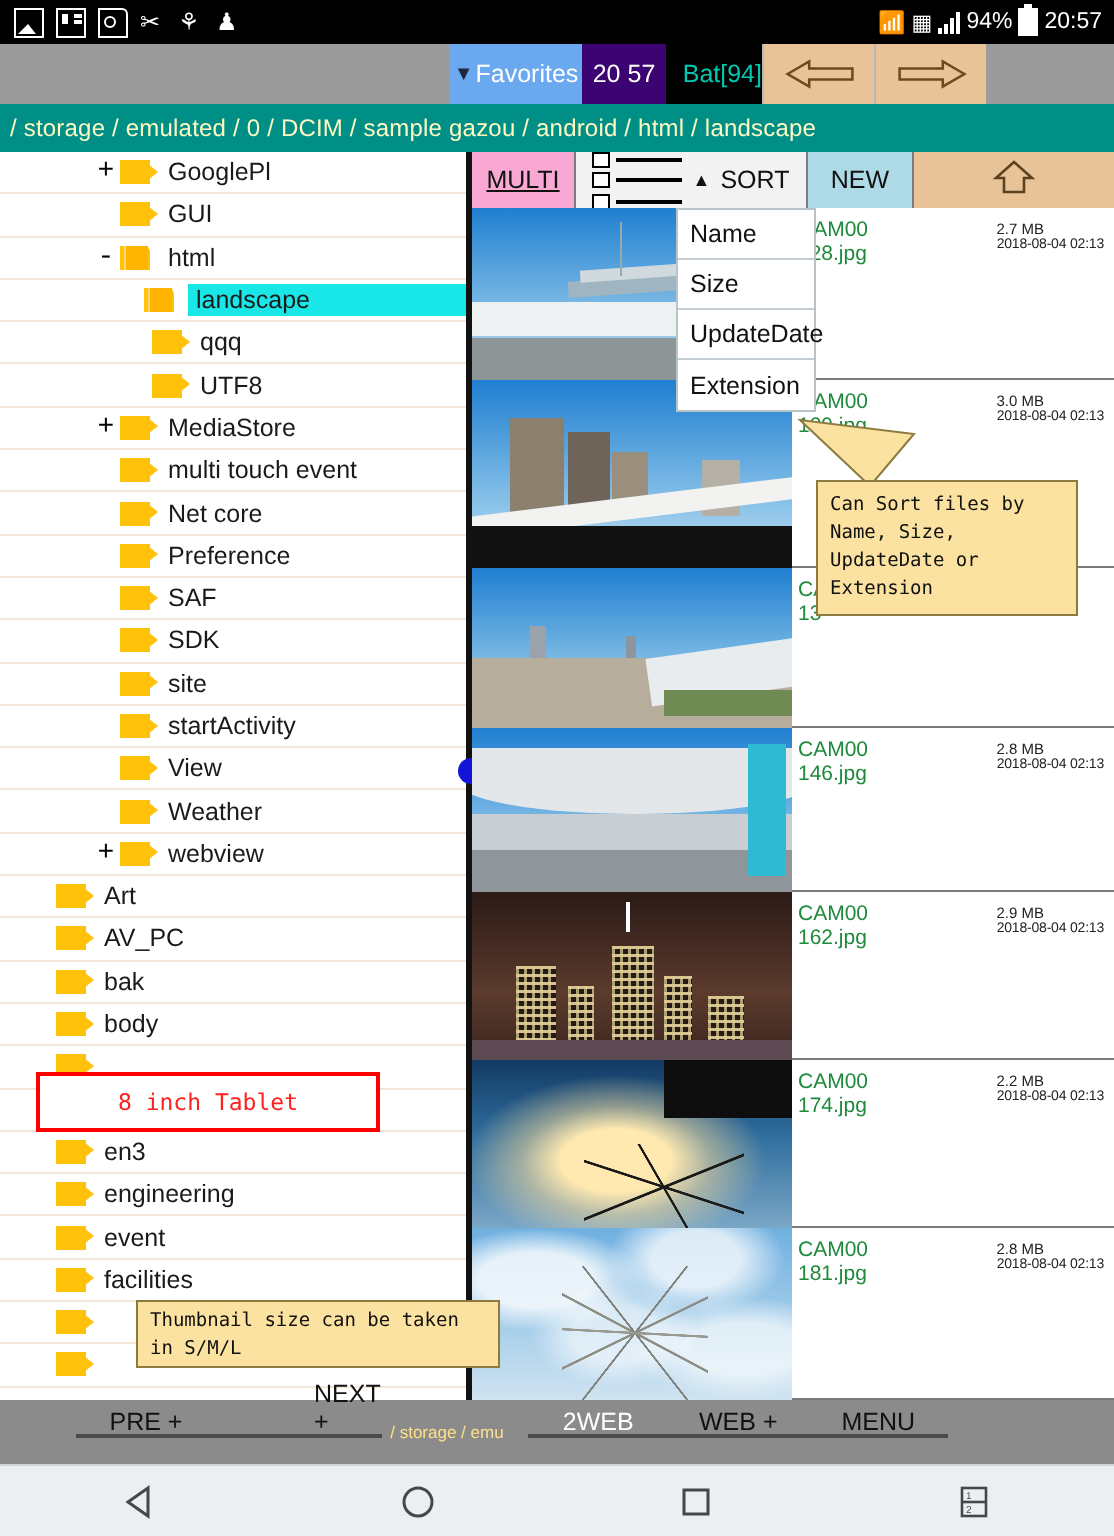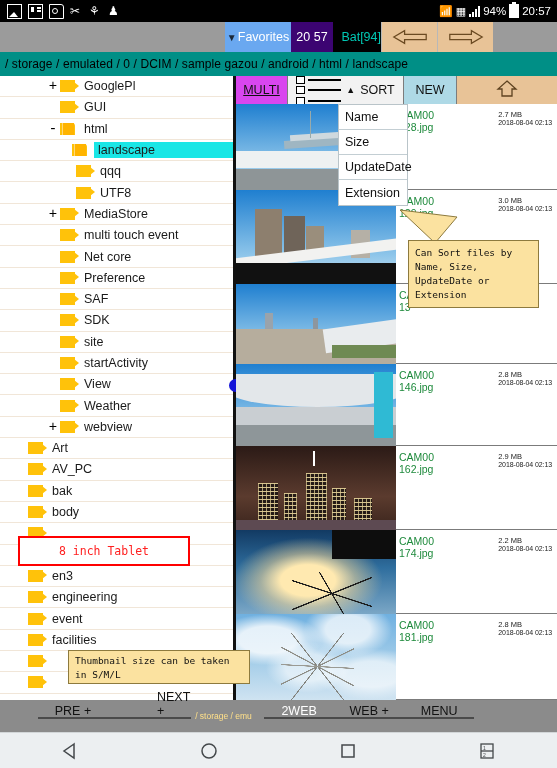--- a/index.html
+++ b/index.html
@@ -58,21 +58,21 @@
   .bat-btn{flex:0 0 48px;background:#000;color:#00c8b4;font-size:12.5px;
     display:flex;align-items:center;justify-content:flex-end;}
   .arw{flex:0 0 55px;background:#e8c397;border-left:1px solid #b8b8b8;
     display:flex;align-items:center;justify-content:center;}
   .arw svg{width:38px;height:18px;}
   .tb-end{flex:1;background:#9b9b9b;}
 
   
   .pathbar{
     position:absolute;left:0;top:52px;width:557px;height:24px;
-    background:#008f86;color:#000000;font-size:12px;
+    background:#008f86;color:#fef9c3;font-size:12px;
     display:flex;align-items:center;padding-left:5px;box-sizing:border-box;
     letter-spacing:.1px;
   }
 
   
   .main{position:absolute;left:0;top:76px;width:557px;height:624px;background:#fff;}
 
   
   .tree{
     position:absolute;left:0;top:0;width:233px;height:624px;
@@ -103,21 +103,21 @@
     background:#1414d8;}
 
   
   .fpane{position:absolute;left:236px;top:0;width:321px;height:624px;background:#fff;overflow:hidden;}
 
   
   .ftool{position:absolute;left:0;top:0;width:321px;height:28px;display:flex;align-items:stretch;
     background:#e8c397;}
   .tbtn{display:flex;align-items:center;justify-content:center;font-size:12.5px;color:#111;
     border-right:1px solid #7c7c7c;box-sizing:border-box;}
-  .b-multi{flex:0 0 52px;background:#d946ef;text-decoration:underline;}
+  .b-multi{flex:0 0 52px;background:#f9a8d4;text-decoration:underline;}
   .b-sort{flex:0 0 116px;background:#f2f2f2;gap:5px;}
   .b-new{flex:0 0 53px;background:#aed9e6;}
   .b-home{flex:1;background:#e8c397;border-right:none;}
   .listico{display:inline-flex;flex-direction:column;gap:2.5px;}
   .listico span{display:flex;align-items:center;gap:3px;}
   .listico i{display:block;width:7px;height:6px;border:1.2px solid #000;background:#fff;}
   .listico u{display:block;width:33px;height:0;border-top:2px solid #000;}
   .sortcaret{font-size:9px;}
   .homeico svg{width:22px;height:19px;}
 

